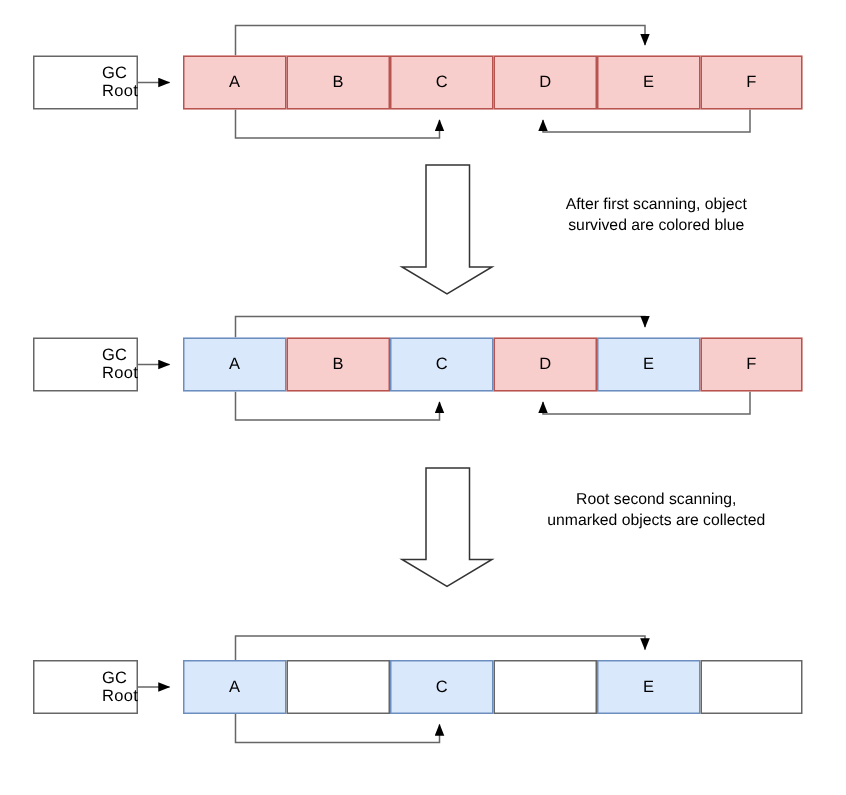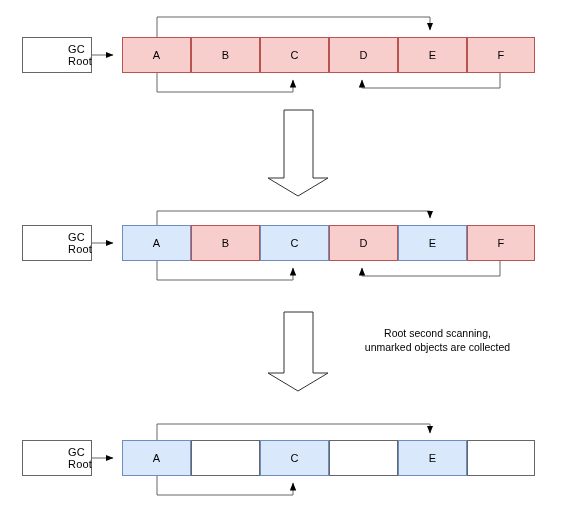--- a/index.html
+++ b/index.html
@@ -111,20 +111,22 @@
 
   <div class="gcroot" style="left:22px; top:37px; width:70px; height:36px;">GC Root</div>
 
   <div class="box pink" style="left:122px; top:37px; width:69px; height:36px;">A</div>
   <div class="box pink" style="left:191px; top:37px; width:69px; height:36px;">B</div>
   <div class="box pink" style="left:260px; top:37px; width:69px; height:36px;">C</div>
   <div class="box pink" style="left:329px; top:37px; width:69px; height:36px;">D</div>
   <div class="box pink" style="left:398px; top:37px; width:69px; height:36px;">E</div>
   <div class="box pink" style="left:467px; top:37px; width:68px; height:36px;">F</div>
 
+  <div class="caption" style="left:330px; top:129px; width:215px; text-align:center;">After first scanning, object
+survived are colored blue</div>
 
   <div class="gcroot" style="left:22px; top:225px; width:70px; height:36px;">GC Root</div>
 
   <div class="box blue" style="left:122px; top:225px; width:69px; height:36px;">A</div>
   <div class="box pink" style="left:191px; top:225px; width:69px; height:36px;">B</div>
   <div class="box blue" style="left:260px; top:225px; width:69px; height:36px;">C</div>
   <div class="box pink" style="left:329px; top:225px; width:69px; height:36px;">D</div>
   <div class="box blue" style="left:398px; top:225px; width:69px; height:36px;">E</div>
   <div class="box pink" style="left:467px; top:225px; width:68px; height:36px;">F</div>
 

